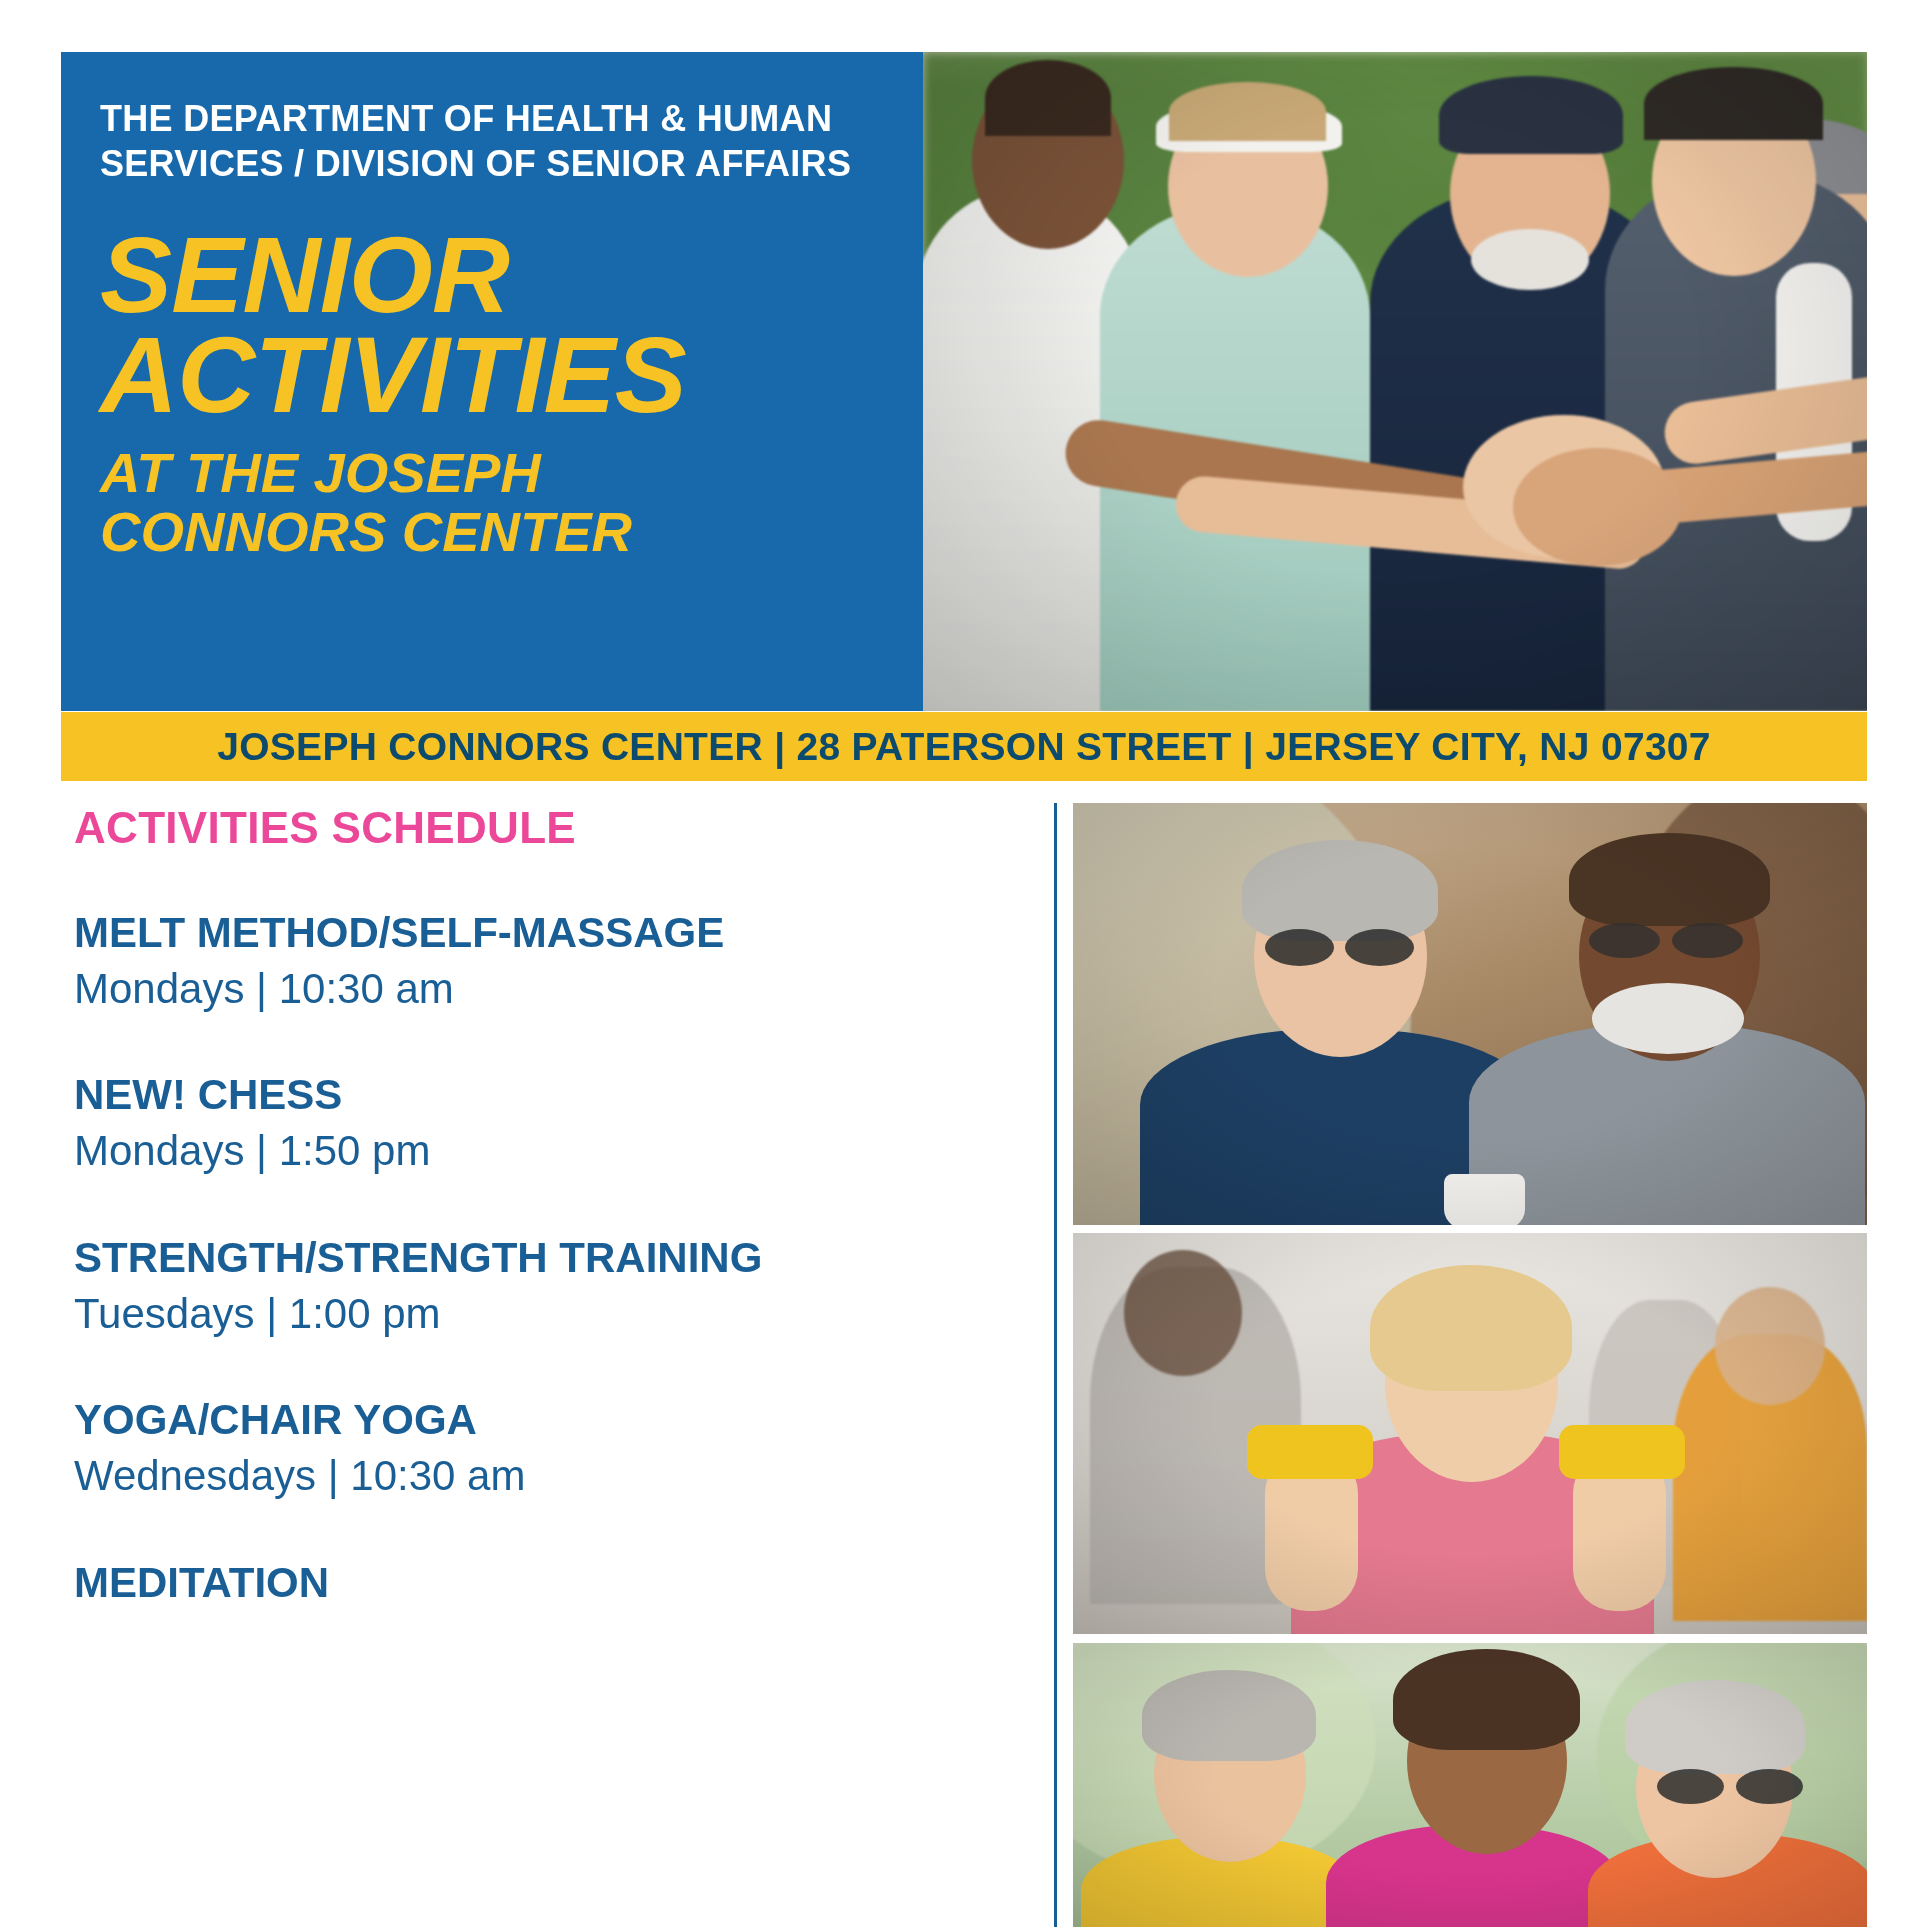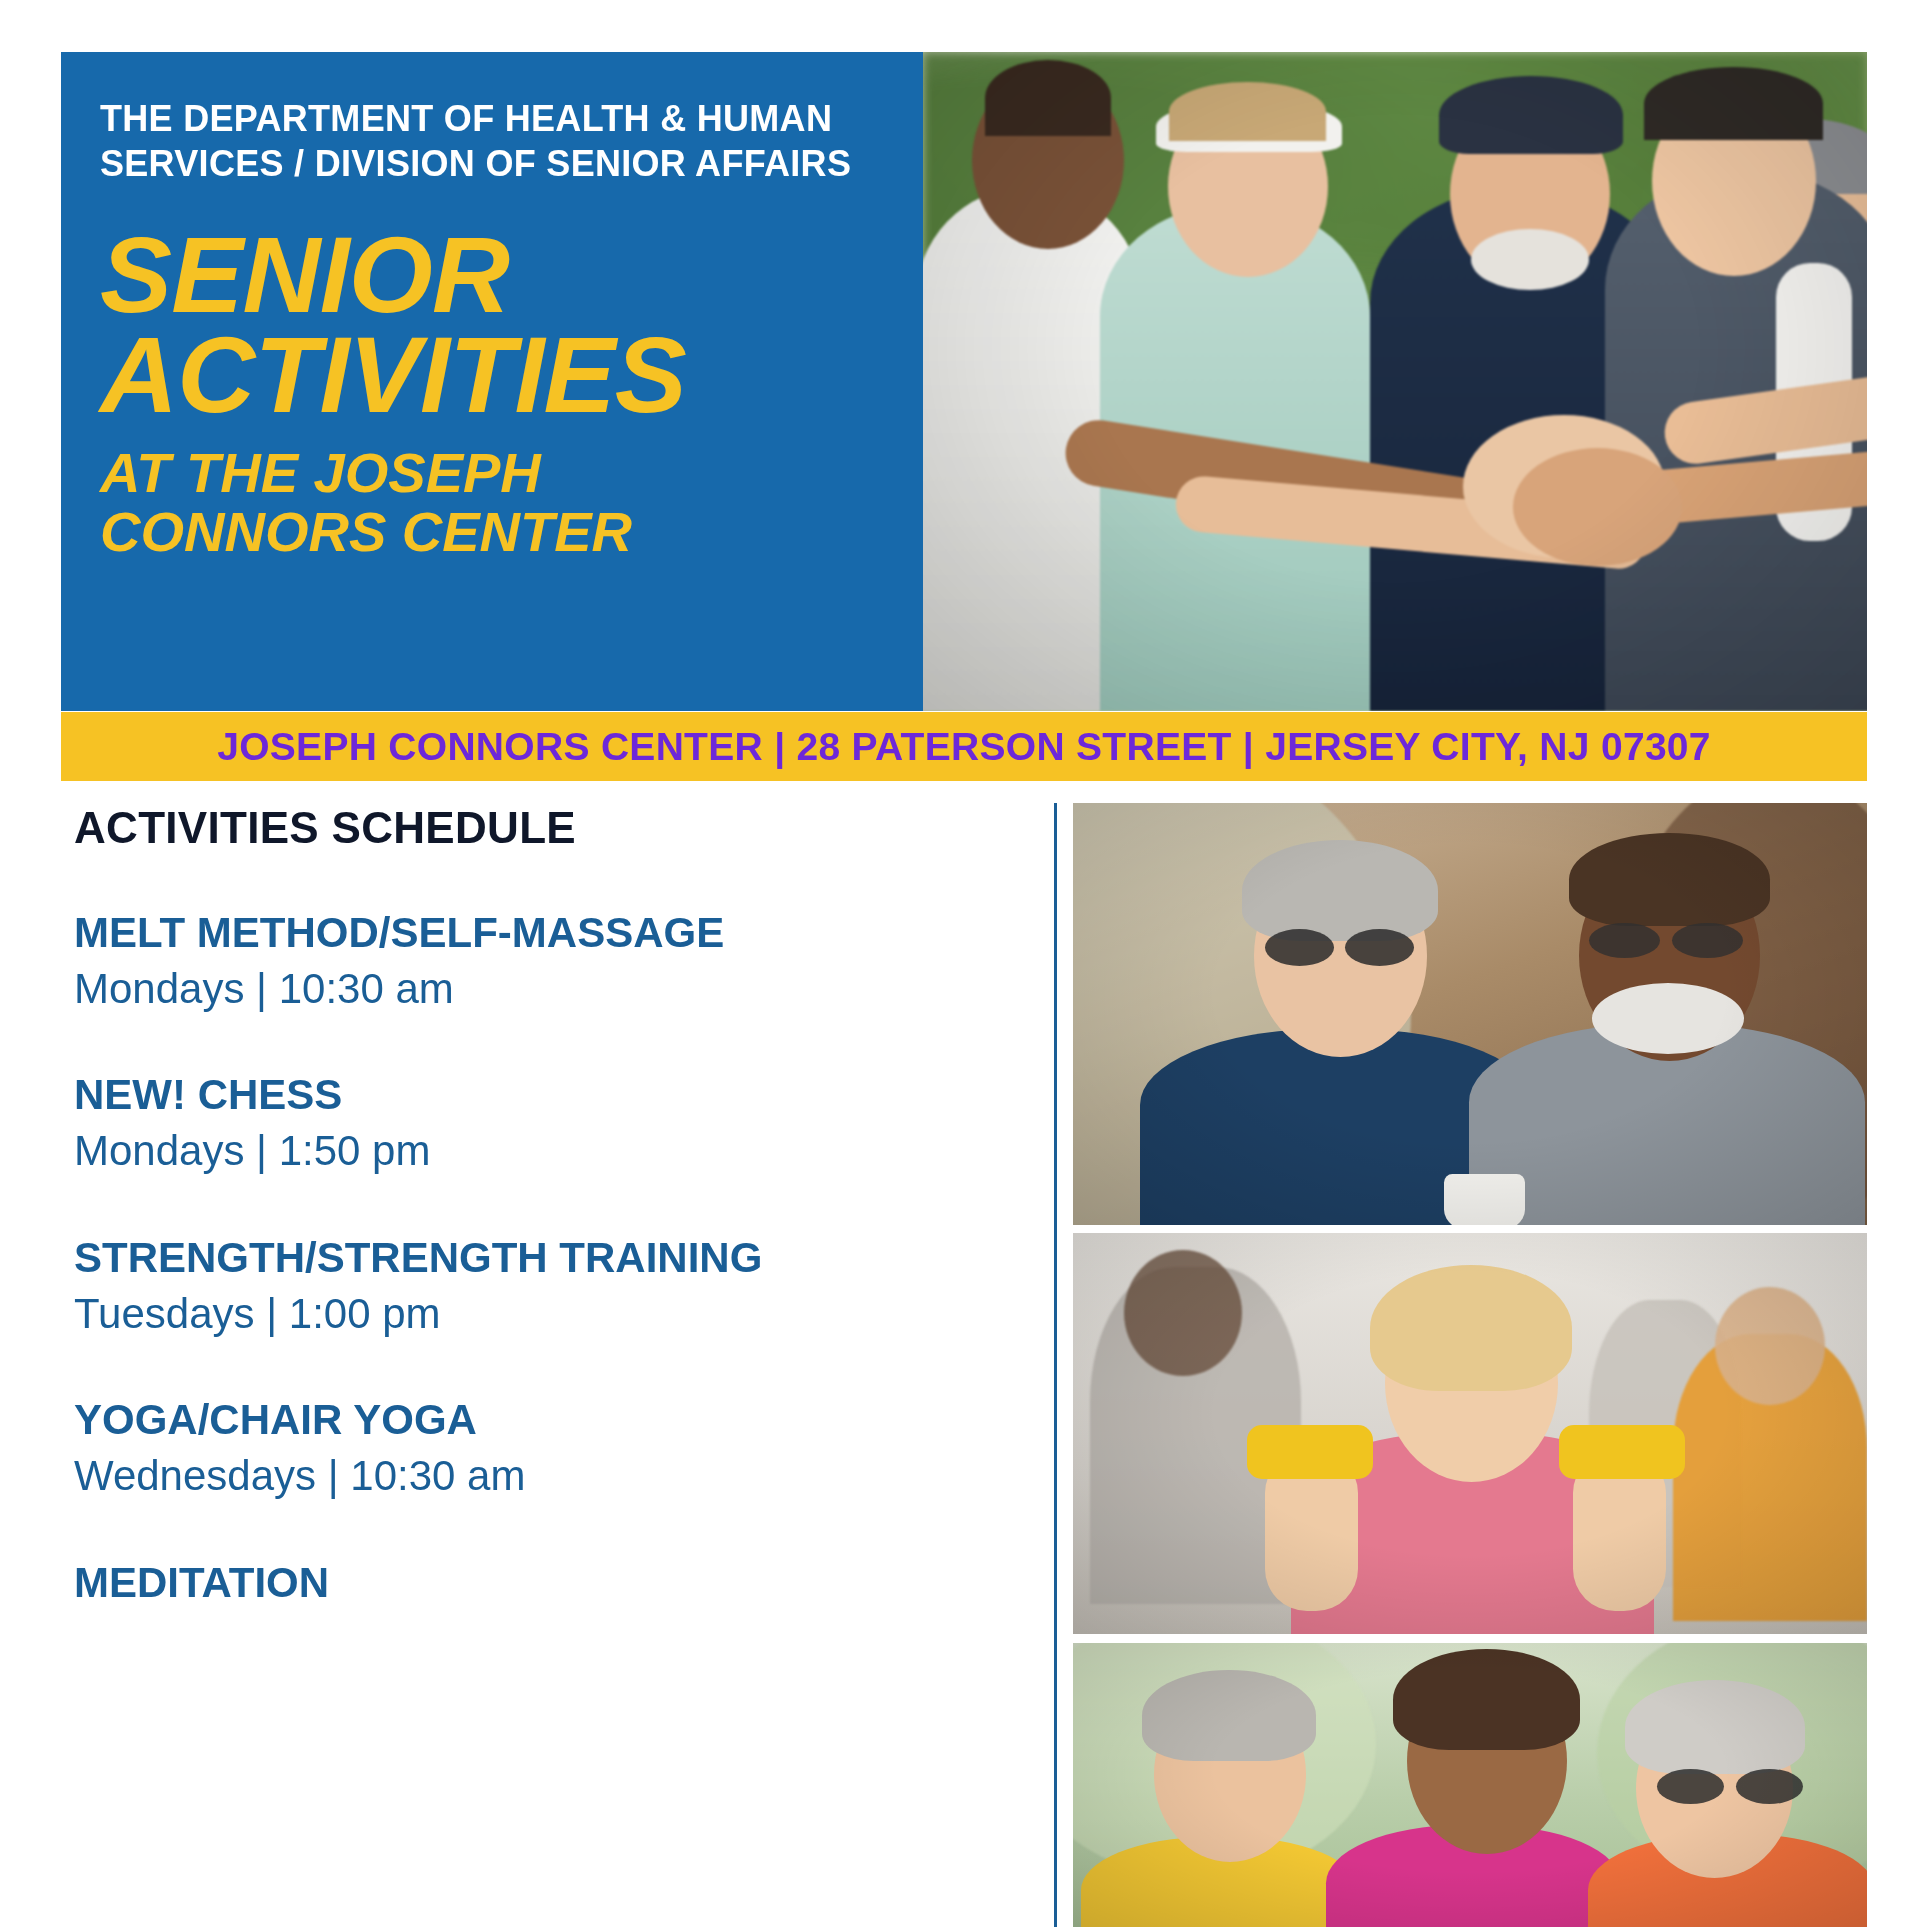--- a/index.html
+++ b/index.html
@@ -119,21 +119,21 @@
     left: 61px;
     top: 712px;
     width: 1806px;
     height: 69px;
     background: #f6c224;
     display: flex;
     align-items: center;
     justify-content: center;
   }
   .address-text {
-    color: #6d28d9;
+    color: #0c4a6e;
     font-size: 39px;
     font-weight: bold;
     letter-spacing: 0.3px;
     white-space: nowrap;
   }
 
   
   .body-area {
     position: absolute;
     left: 0;
@@ -143,21 +143,21 @@
   }
 
   .schedule-col {
     position: absolute;
     left: 74px;
     top: 0;
     width: 961px;
   }
 
   .schedule-heading {
-    color: #0f172a;
+    color: #ec4899;
     font-size: 44px;
     font-weight: bold;
     letter-spacing: 0.3px;
   }
 
   .activity {
     margin-top: 57px;
   }
   .activity:first-of-type { margin-top: 81px; }
 

